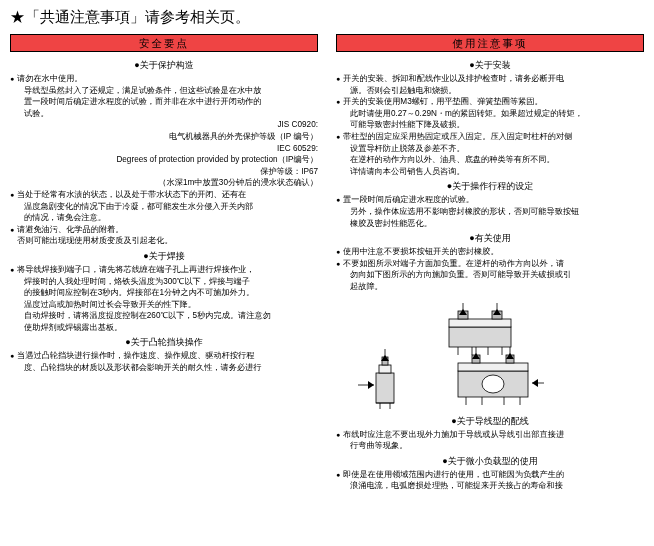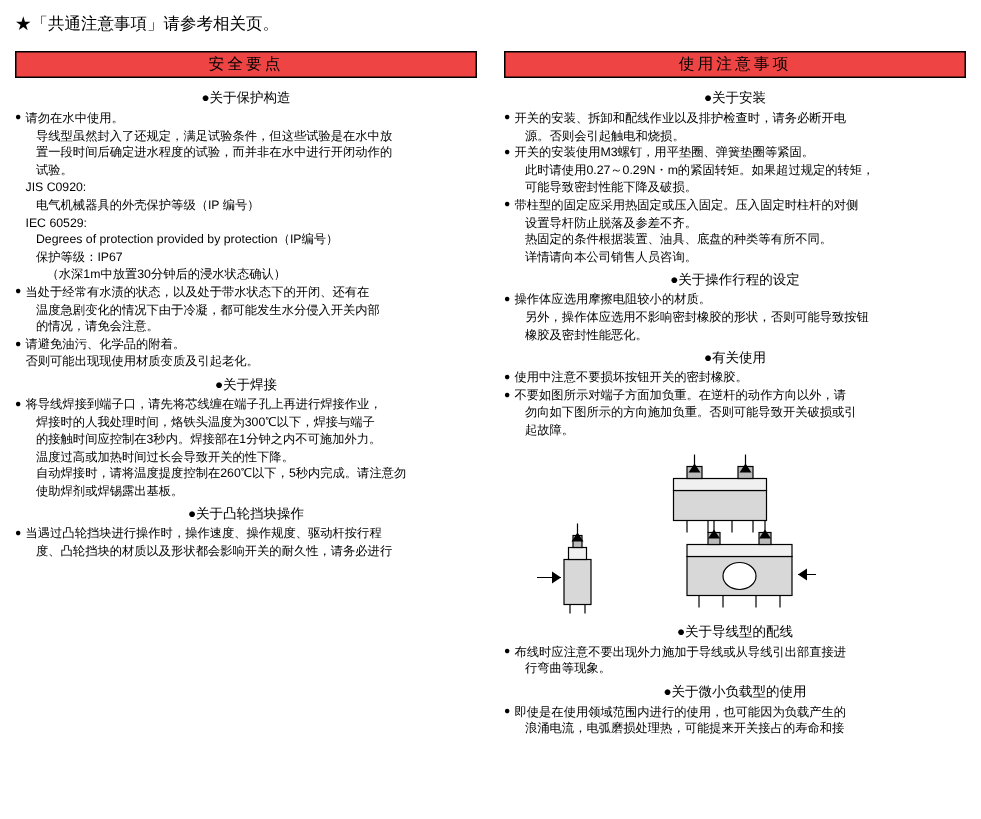--- a/index.html
+++ b/index.html
@@ -19,21 +19,21 @@
     position: relative;
     width: 654px;
     height: 546px;
     padding: 0;
     box-sizing: border-box;
   }
   .topnote {
     position: absolute;
     left: 10px;
     top: 10px;
-    font-size: 11px;
+    font-size: 15px;
     line-height: 13px;
     white-space: nowrap;
   }
 
   .col {
     position: absolute;
     top: 34px;
     width: 308px;
   }
   .col-left { left: 10px; }
@@ -109,21 +109,21 @@
         <div class="sec-title">●关于保护构造</div>
 
         <div class="item">
           <span class="dot">●</span>
           <span class="line">请勿在水中使用。</span>
           <span class="line indent1">导线型虽然封入了还规定，满足试验条件，但这些试验是在水中放</span>
           <span class="line indent1">置一段时间后确定进水程度的试验，而并非在水中进行开闭动作的</span>
           <span class="line indent1">试验。</span>
         </div>
 
-        <div class="item" style="padding-left:7px;">
+        <div class="item" style="padding-left:7px;text-align:right;">
           <span class="line">JIS C0920:</span>
           <span class="line indent1">电气机械器具的外壳保护等级（IP 编号）</span>
           <span class="line">IEC 60529:</span>
           <span class="line indent1">Degrees of protection provided by protection（IP编号）</span>
           <span class="line indent1">保护等级：IP67</span>
           <span class="line indent2">（水深1m中放置30分钟后的浸水状态确认）</span>
         </div>
 
         <div class="item">
           <span class="dot">●</span>
@@ -182,30 +182,30 @@
           <span class="dot">●</span>
           <span class="line">开关的安装使用M3螺钉，用平垫圈、弹簧垫圈等紧固。</span>
           <span class="line indent1">此时请使用0.27～0.29N・m的紧固转矩。如果超过规定的转矩，</span>
           <span class="line indent1">可能导致密封性能下降及破损。</span>
         </div>
 
         <div class="item">
           <span class="dot">●</span>
           <span class="line">带柱型的固定应采用热固定或压入固定。压入固定时柱杆的对侧</span>
           <span class="line indent1">设置导杆防止脱落及参差不齐。</span>
-          <span class="line indent1">热固定的条件根据装置、油具、底盘的种类等有所不同。</span>
+          <span class="line indent1">在逆杆的动作方向以外、油具、底盘的种类等有所不同。</span>
           <span class="line indent1">详情请向本公司销售人员咨询。</span>
         </div>
       </div>
 
       <div class="sec">
         <div class="sec-title">●关于操作行程的设定</div>
         <div class="item">
           <span class="dot">●</span>
-          <span class="line">操作体应选用摩擦电阻较小的材质。</span>
+          <span class="line">置一段时间后确定进水程度的试验。</span>
           <span class="line indent1">另外，操作体应选用不影响密封橡胶的形状，否则可能导致按钮</span>
           <span class="line indent1">橡胶及密封性能恶化。</span>
         </div>
       </div>
 
       <div class="sec">
         <div class="sec-title">●有关使用</div>
         <div class="item">
           <span class="dot">●</span>
           <span class="line">使用中注意不要损坏按钮开关的密封橡胶。</span>

